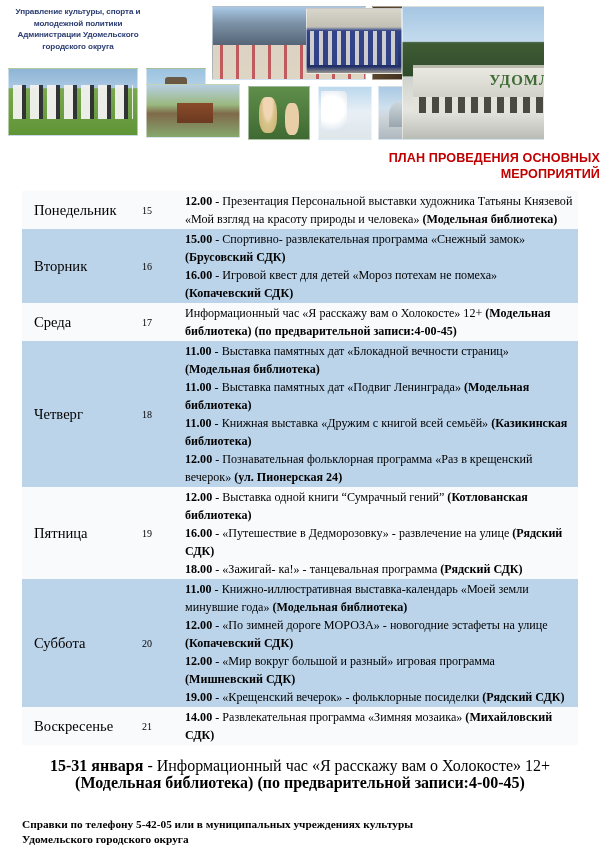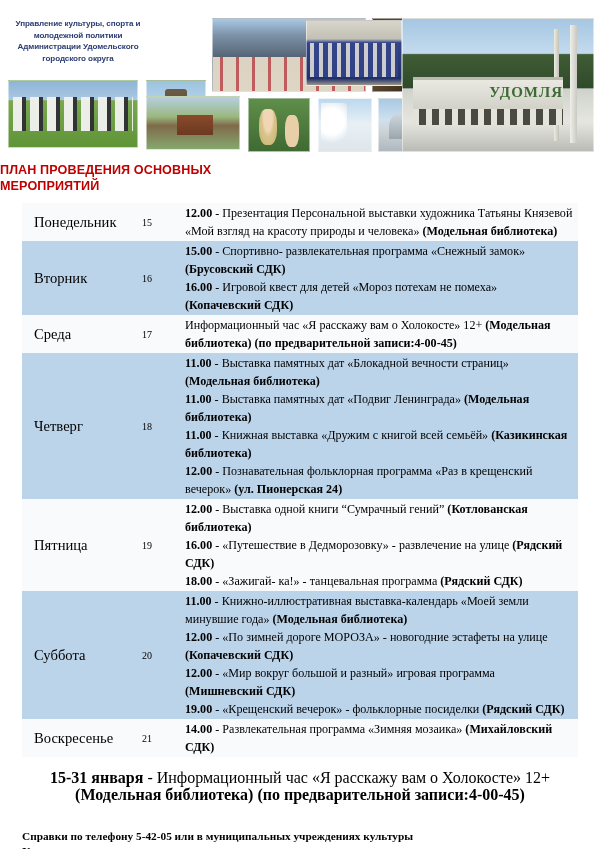--- a/index.html
+++ b/index.html
@@ -12,24 +12,23 @@
     height: 849px;
     font-family: "Liberation Serif", "DejaVu Serif", serif;
     color: #000000;
     overflow: hidden;
     position: relative;
   }
 
   
   .header {
     position: relative;
-    width: 600px;
+    width: 544px;
     height: 145px;
     overflow: hidden;
-    margin-top: 12px;
   }
   .org-title {
     position: absolute;
     left: 2px;
     top: 6px;
     width: 152px;
     text-align: center;
     font-family: "Liberation Sans", "DejaVu Sans", sans-serif;
     font-size: 8.1px;
     line-height: 11.6px;
@@ -163,21 +162,21 @@
   .ph-udomlya .arches {
     position:absolute;left:10px;top:90px;width:150px;height:16px;
     background:repeating-linear-gradient(to right,
       #e3e3da 0px,#e3e3da 6px,
       #4a4a42 6px,#4a4a42 13px);
   }
 
   
   .plan-title {
     margin: 6px 0 0 0;
-    text-align: left;
+    text-align: right;
     color: #c00000;
     font-family: "Liberation Sans", "DejaVu Sans", sans-serif;
     font-weight: 700;
     font-size: 12.6px;
     line-height: 15.5px;
     letter-spacing: 0.1px;
   }
 
   
   .schedule {

